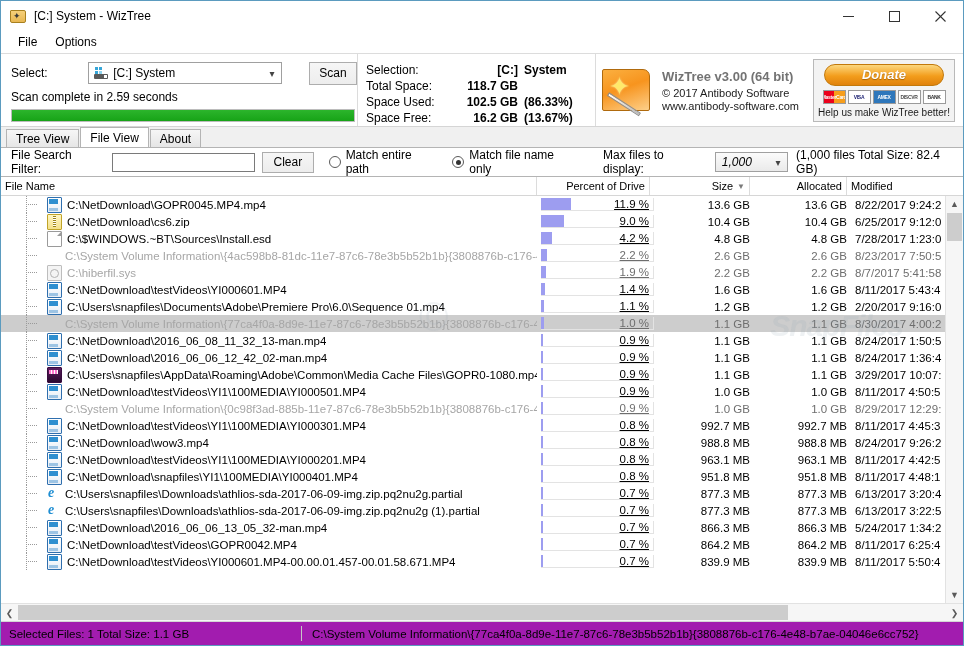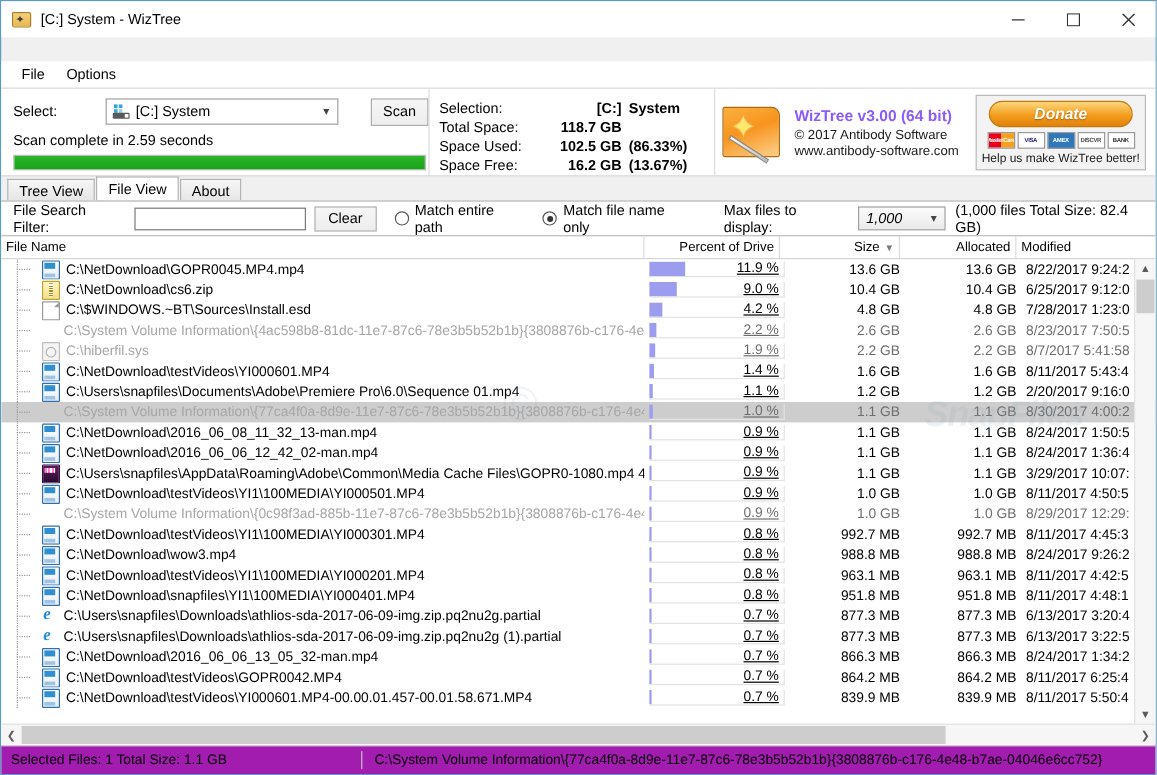--- a/index.html
+++ b/index.html
@@ -68,21 +68,20 @@
   .win-btn svg { display: block; }
 
   
   .menubar {
     height: 22px;
     display: flex;
     align-items: center;
     background: #ffffff;
     padding-left: 8px;
     flex: 0 0 auto;
-    margin-top: 20px;
   }
   .menu-item {
     padding: 2px 9px;
     font-size: 12px;
     color: #000;
   }
 
   
   .toppanel {
     height: 72px;
@@ -213,21 +212,21 @@
     transform-origin: left center;
     border: 1px solid #8d8d8d;
     box-sizing: border-box;
   }
   .brand-logo .sparkle {
     position: absolute; left: 9px; top: 8px;
     color: #ffe96b; font-size: 25px; line-height: 25px;
     text-shadow: 0 0 2px #fff8c0;
   }
   .brand-text { flex: 0 0 auto; }
-  .brand-title { font-size: 13px; font-weight: bold; color: #8b5cf6; }
+  .brand-title { font-size: 13px; font-weight: bold; color: #737373; }
   .brand-sub { font-size: 11px; color: #1b1b1b; margin-top: 3px; }
   .brand-sub2 { font-size: 11px; color: #1b1b1b; margin-top: 1px; }
 
   .donate-box {
     margin-left: auto;
     margin-right: 8px;
     width: 142px;
     border: 1px solid #b9b9b9;
     background: #f3f3f3;
     padding: 4px 0 3px;
@@ -413,21 +412,21 @@
     box-sizing: border-box;
     padding: 0 4px;
     overflow: hidden;
     white-space: nowrap;
     display: flex;
     align-items: center;
   }
   .cell.r { justify-content: flex-end; }
   .cell-name {
     width: 540px;
-    padding-left: 4px;
+    padding-left: 16px;
     position: relative;
   }
   .tree-dots {
     width: 30px;
     height: 17px;
     flex: 0 0 auto;
     position: relative;
   }
   .tree-dots::before {
     content: "";
@@ -1068,21 +1067,21 @@
             <div class="tree-dots"></div>
             <div class="ficon video"></div>
             <span class="cell-name-text">C:\NetDownload\2016_06_06_13_05_32-man.mp4</span>
           </div>
           <div class="cell cell-pct r">
             <div class="pctbar" style="width: 2px;"></div>
             <span class="pcttext">0.7 %</span>
           </div>
           <div class="cell cell-size r">866.3 MB</div>
           <div class="cell cell-alloc r">866.3 MB</div>
-          <div class="cell cell-mod">8/24/2017 1:34:2</div>
+          <div class="cell cell-mod">5/24/2017 1:34:2</div>
         </div>
         <div class="row">
           <div class="cell cell-name">
             <div class="tree-dots"></div>
             <div class="ficon video"></div>
             <span class="cell-name-text">C:\NetDownload\testVideos\GOPR0042.MP4</span>
           </div>
           <div class="cell cell-pct r">
             <div class="pctbar" style="width: 2px;"></div>
             <span class="pcttext">0.7 %</span>

